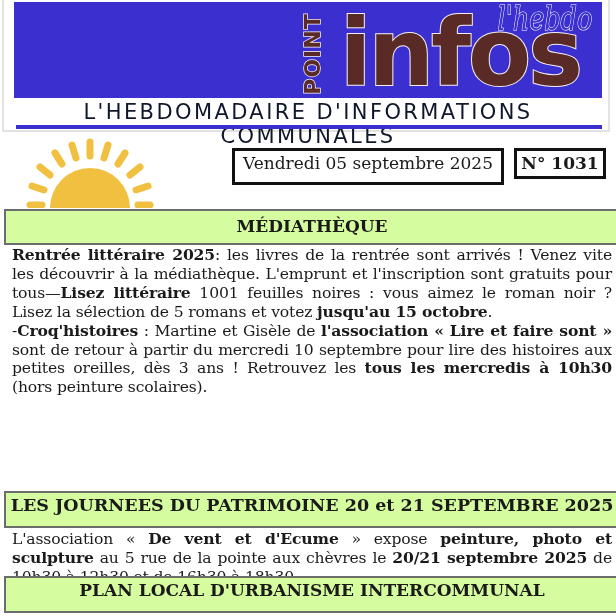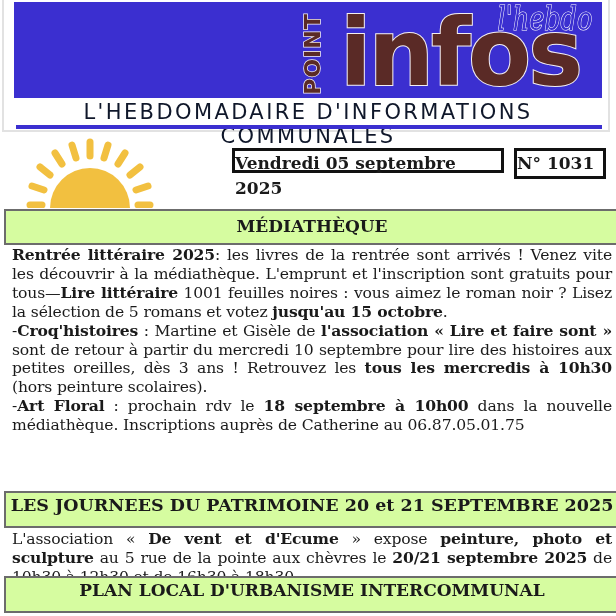--- a/index.html
+++ b/index.html
@@ -9,22 +9,22 @@
   .logo-word { position:absolute; top:6px; font-family:"DejaVu Sans", sans-serif; font-weight:bold; font-size:92px; line-height:92px; color:#5a2a26; letter-spacing:-3px;
     -webkit-text-stroke:2px #f3eef2; paint-order:stroke fill; }
   .logo-frehel { left:10px; }
   .logo-infos { left:326px;text-align:right; }
   .logo-point { position:absolute; left:282px; top:10px; width:32px; height:84px; }
   .logo-point span { position:absolute; left:50%; top:50%; transform:translate(-50%,-50%) rotate(-90deg); font-family:"DejaVu Sans", sans-serif; font-weight:bold; font-size:22px; color:#5a2a26; -webkit-text-stroke:1.5px #f3eef2; paint-order:stroke fill; letter-spacing:1px; white-space:nowrap; }
   .logo-hebdo { position:absolute; right:10px; top:-4px; font-family:"DejaVu Serif", serif; font-style:italic; font-size:34px; color:#3b2fd0; -webkit-text-stroke:1.2px #ffffff; paint-order:stroke fill; transform:scaleX(0.75); transform-origin:right top; }
   .tagline { position:absolute; left:10px; top:100px; width:588px; text-align:center; font-family:"DejaVu Sans", sans-serif; font-size:21px; letter-spacing:2.4px; color:#0f172a; line-height:24px; }
   .tagline-rule { position:absolute; left:12px; top:125px; width:586px; height:4px; background:#3b2fd0; }
   .sun { position:absolute; left:26px; top:138px; width:128px; height:70px; }
-  .date-box { position:absolute; left:232px; top:148px; width:272px; height:25px; border:3px solid #111; box-sizing:border-box; font-weight:bold; font-size:17px; line-height:25px; }
-  .num-box { position:absolute; left:514px; top:148px; width:92px; height:31px; border:3px solid #111; box-sizing:border-box; font-weight:bold; font-size:17px; line-height:25px; }
+  .date-box { position:absolute; left:232px; top:148px; width:272px; height:37px; border:3px solid #111; box-sizing:border-box; font-weight:normal; font-size:17px; line-height:25px; text-align:center; }
+  .num-box { position:absolute; left:514px; top:148px; width:92px; height:31px; border:3px solid #111; box-sizing:border-box; font-weight:bold; font-size:17px; line-height:25px; text-align:center; }
   .section-bar { position:absolute; left:4px; width:616px; background:#d6fca0; border:2px solid #6c6c6c; box-sizing:border-box; font-weight:bold; font-size:17px; text-align:center; }
   .bar-media { top:209px; height:36px; line-height:30px; }
   .bar-patri { top:491px; height:37px; line-height:24px; font-size:17.5px; }
   .bar-plui { top:576px; height:37px; line-height:24px; }
   .text-block { position:absolute; left:12px; width:600px; font-size:15.6px; line-height:18.9px; text-align:justify; letter-spacing:-0.15px; }
   .text-block p { margin:0; }
   .text-media { top:246px; }
   .text-patri { top:530px; }
   b { font-weight:bold;margin-top:16px; }
 </style>
@@ -62,23 +62,22 @@
       </g>
     </g>
   </svg>
 </div>
 
 <div class="date-box">Vendredi 05 septembre 2025</div>
 <div class="num-box">N° 1031</div>
 
 <div class="section-bar bar-media">MÉDIATHÈQUE</div>
 <div class="text-block text-media">
-  <p><b>Rentrée littéraire 2025</b><span>: les livres de la rentrée sont arrivés ! Venez vite les découvrir à la médiathèque. L'emprunt et l'inscription sont gratuits pour tous—</span><b>Lire littéraire</b><span> 1001 feuilles noires : vous aimez le roman noir ? Lisez la sélection de 5 romans et votez </span><b>jusqu'au 15 octobre</b><span>.</span></p>
+  <p><b>Rentrée littéraire 2025</b><span>: les livres de la rentrée sont arrivés ! Venez vite les découvrir à la médiathèque. L'emprunt et l'inscription sont gratuits pour tous—</span><b>Lisez littéraire</b><span> 1001 feuilles noires : vous aimez le roman noir ? Lisez la sélection de 5 romans et votez </span><b>jusqu'au 15 octobre</b><span>.</span></p>
   <p><span>-</span><b>Croq'histoires</b><span> : Martine et Gisèle de </span><b>l'association « Lire et faire sont »</b><span> sont de retour à partir du mercredi 10 septembre pour lire des histoires aux petites oreilles, dès 3 ans ! Retrouvez les </span><b>tous les mercredis à 10h30</b><span> (hors peinture scolaires).</span></p>
-  <p><span>-</span><b>Art Floral</b><span> : prochain rdv le </span><b>18 septembre à 10h00</b><span> dans la nouvelle médiathèque. Inscriptions auprès de Catherine au 06.87.05.01.75</span></p>
 </div>
 
 <div class="section-bar bar-patri">LES JOURNEES DU PATRIMOINE 20 et 21 SEPTEMBRE 2025</div>
 <div class="text-block text-patri">
   <p><span>L'association « </span><b>De vent et d'Ecume</b><span> » expose </span><b>peinture, photo et sculpture</b><span> au 5 rue de la pointe aux chèvres le </span><b>20/21 septembre 2025</b><span> de 10h30 à 12h30 et de 16h30 à 18h30.</span></p>
 </div>
 
 <div class="section-bar bar-plui">PLAN LOCAL D'URBANISME INTERCOMMUNAL</div>
 
 </body></html>

